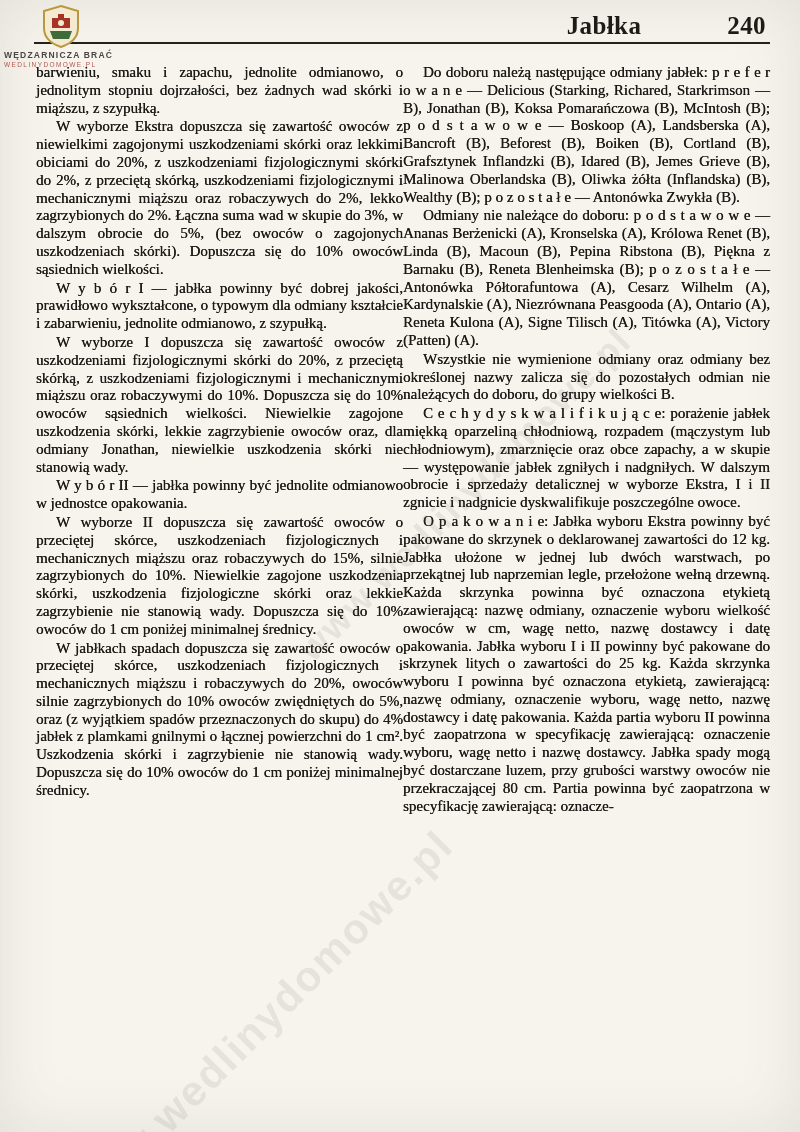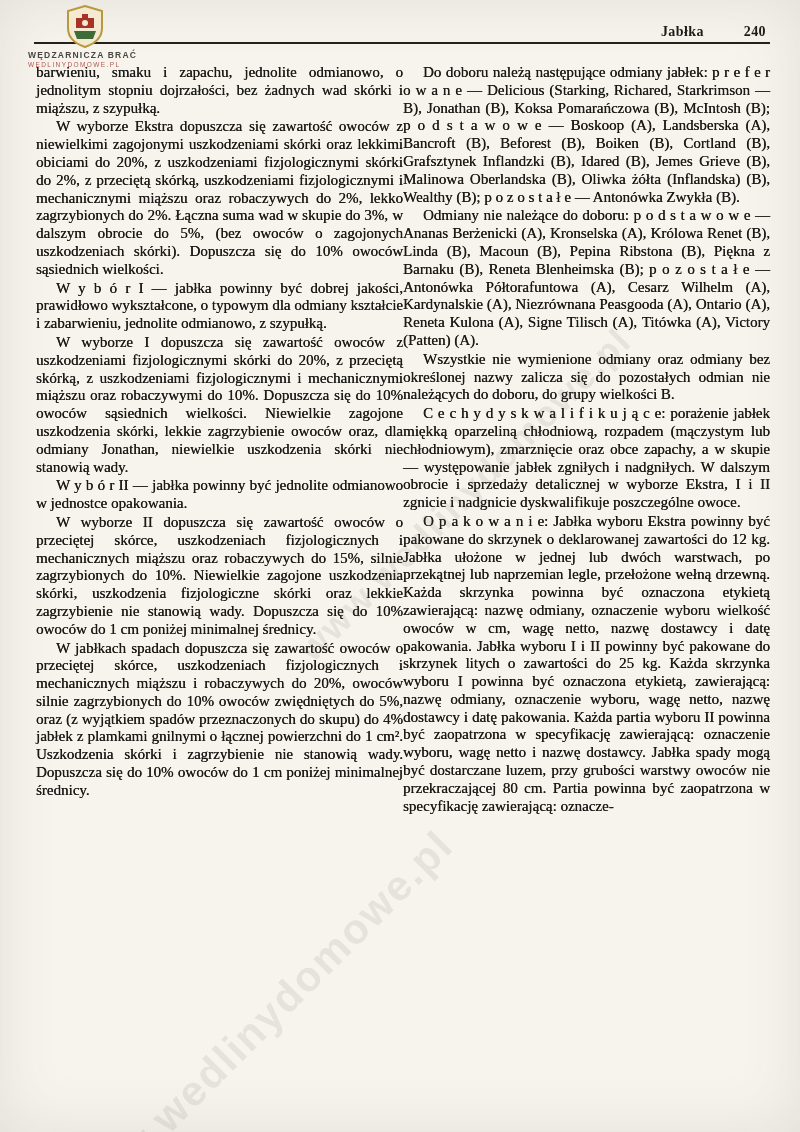--- a/index.html
+++ b/index.html
@@ -7,30 +7,30 @@
     position:relative;width:800px;height:1132px;margin:0 auto;
     background:#f6f4ed;
     color:#1c1b18;
     font-family:"Liberation Serif","DejaVu Serif",serif;
     overflow:hidden;
     box-shadow:inset 0 0 60px rgba(90,80,60,.12);
   }
   
   .header{
     position:absolute;top:14px;left:36px;right:34px;height:26px;
-    display:flex;justify-content:flex-end;align-items:flex-end;gap:40px;
-    font-weight:bold;font-size:14px;letter-spacing:.4px;
+    display:flex;justify-content:flex-end;align-items:flex-end;gap:86px;
+    font-weight:bold;font-size:25px;letter-spacing:.4px;
   }
   .header-rule{
     position:absolute;top:42px;left:34px;right:30px;height:0;
     border-top:2px solid #232119;
   }
   
   .stamp{
-    position:absolute;top:4px;left:28px;width:150px;z-index:3;
+    position:absolute;top:4px;left:4px;width:150px;z-index:3;
     text-align:left;
   }
   .stamp svg{display:block;margin:0 0 2px 36px;}
   .stamp-line1{
     font-family:"Liberation Sans",sans-serif;
     font-size:8.5px;font-weight:bold;letter-spacing:1.2px;color:#4a4640;
     white-space:nowrap;
   }
   .stamp-line2{
     font-family:"Liberation Sans",sans-serif;

